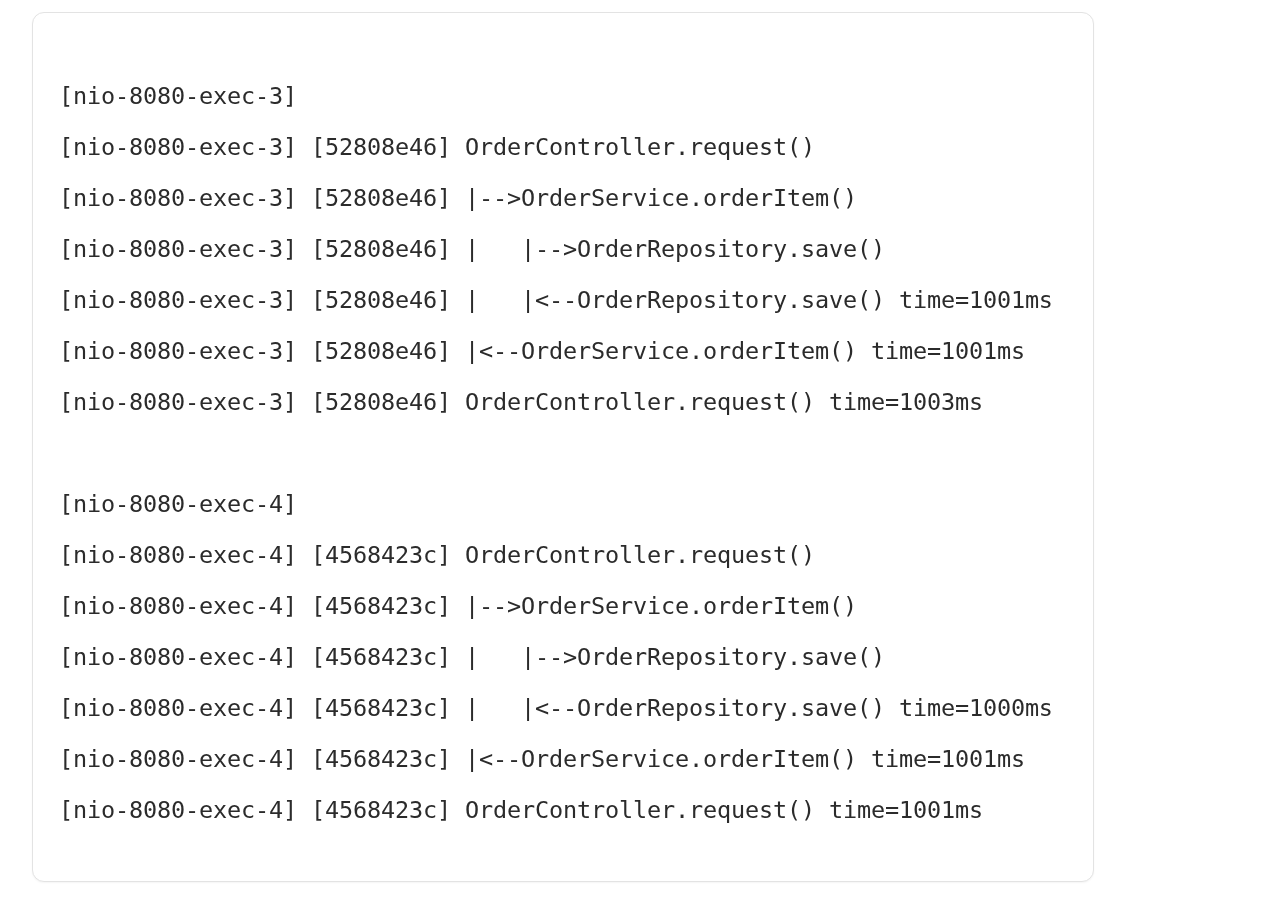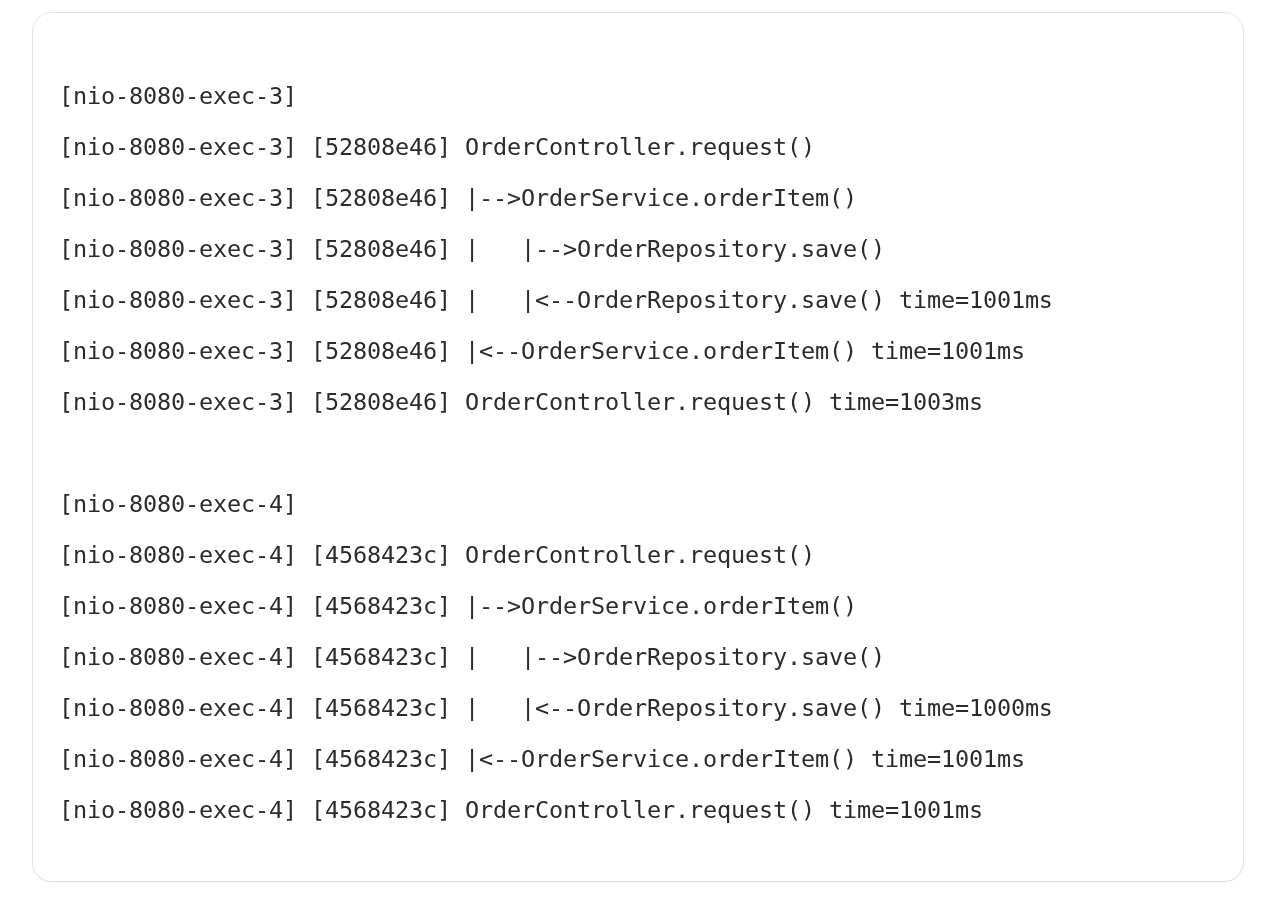--- a/index.html
+++ b/index.html
@@ -18,26 +18,26 @@
     position: relative;
     width: 1286px;
     height: 904px;
     background: #ffffff;
     box-sizing: border-box;
   }
   .code-card {
     position: absolute;
     left: 32px;
     top: 12px;
-    width: 1212px;
+    width: 1062px;
     height: 870px;
     box-sizing: border-box;
     background: #ffffff;
     border: 1px solid #e3e3e3;
-    border-radius: 20px;
+    border-radius: 12px;
     box-shadow: 0 1px 2px rgba(0,0,0,0.045);
     overflow: hidden;
   }
   .code-scroll {
     position: absolute;
     left: 0;
     top: 0;
     right: 0;
     bottom: 0;
     padding: 58px 0 0 26px;

